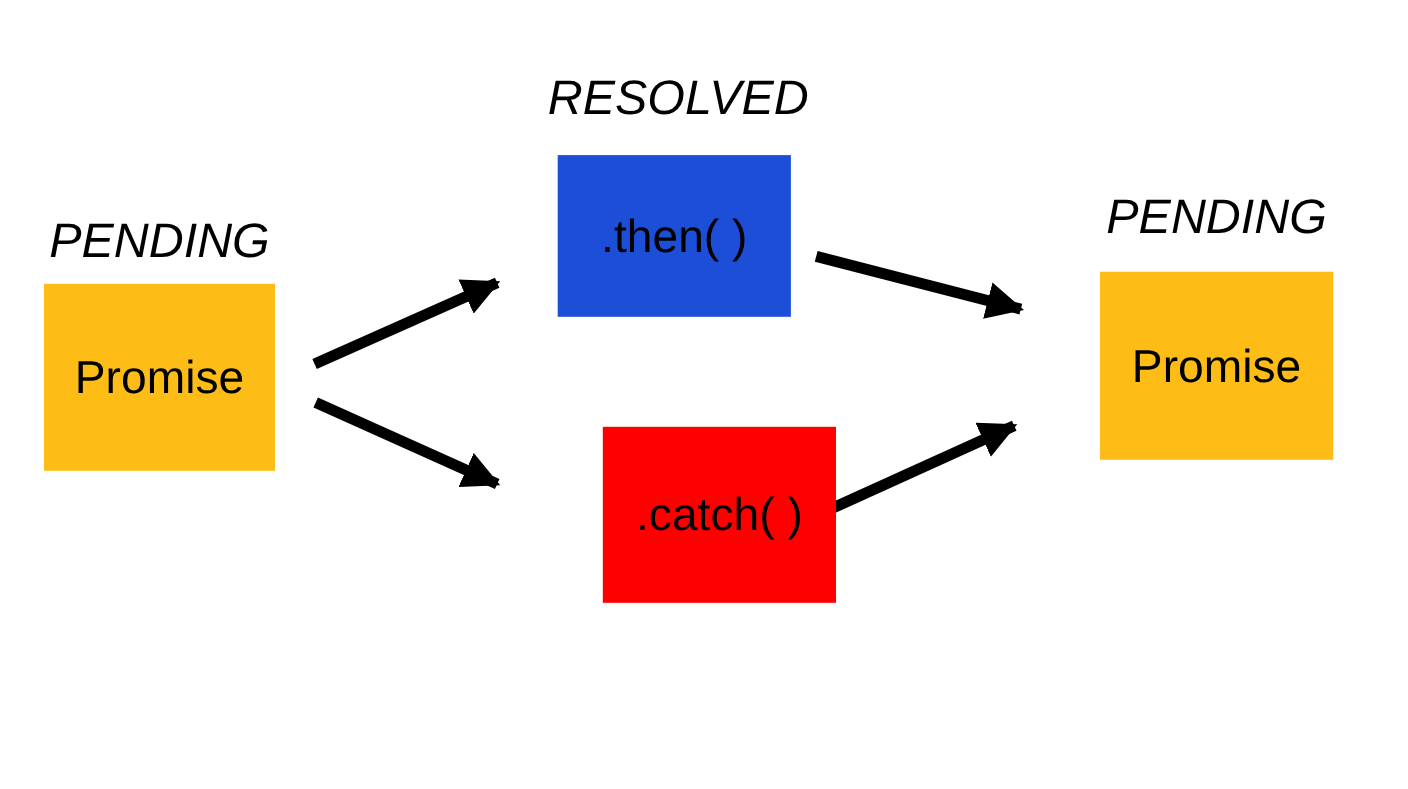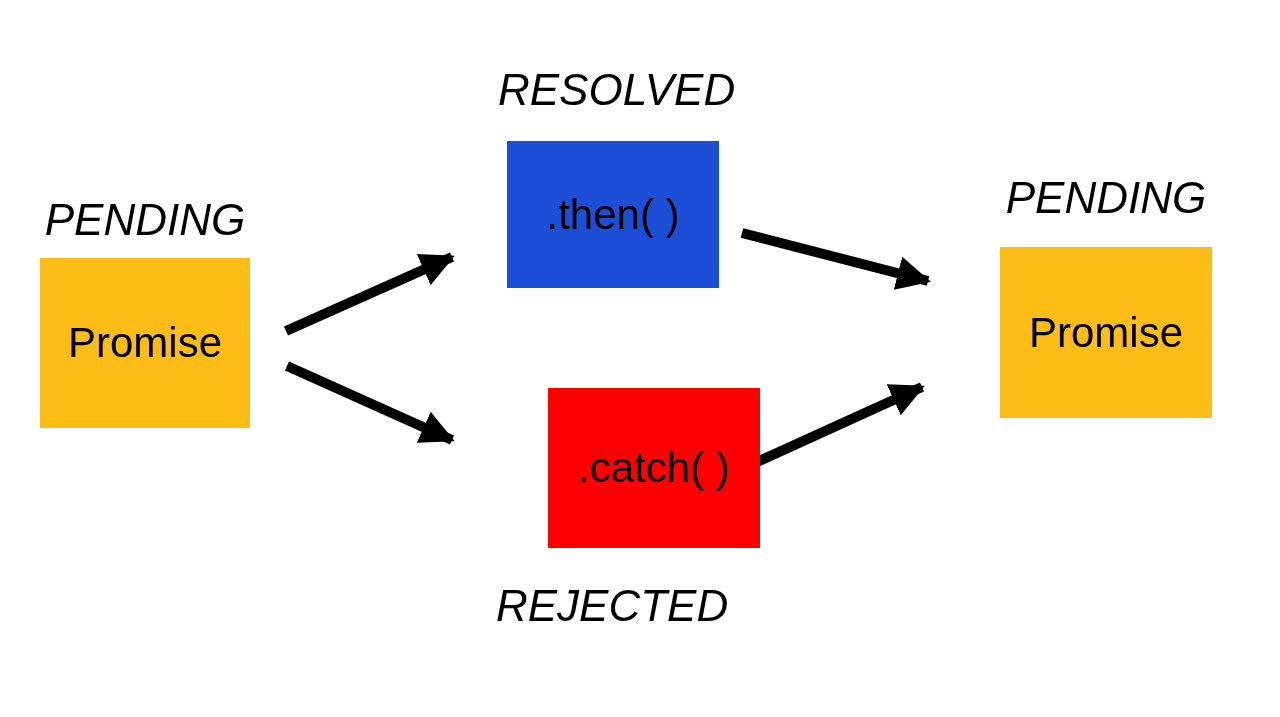--- a/index.html
+++ b/index.html
@@ -76,21 +76,20 @@
   <div class="state-label resolved-label">RESOLVED</div>
 
   <div class="node-box then-box" style="background-color: #1d4ed8;">
     <span>.then( )</span>
   </div>
 
   <div class="node-box catch-box" style="background-color: rgb(255, 0, 0);">
     <span>.catch( )</span>
   </div>
 
-  <div class="state-label rejected-label">REJECTED</div>
 
   <div class="state-label pending-right-label">PENDING</div>
 
   <div class="node-box promise-right-box" style="background-color: rgb(253, 189, 22);">
     <span>Promise</span>
   </div>
 
 </div>
 
 </body></html>

